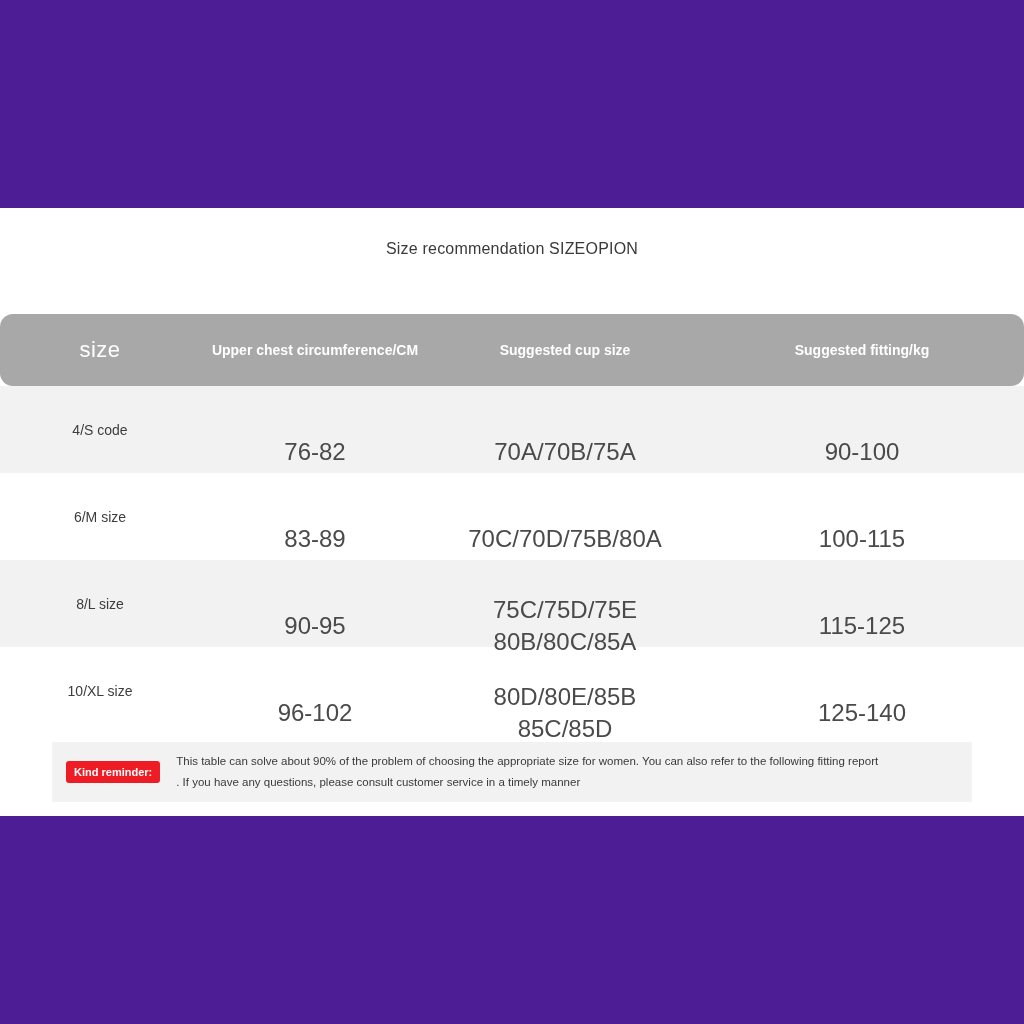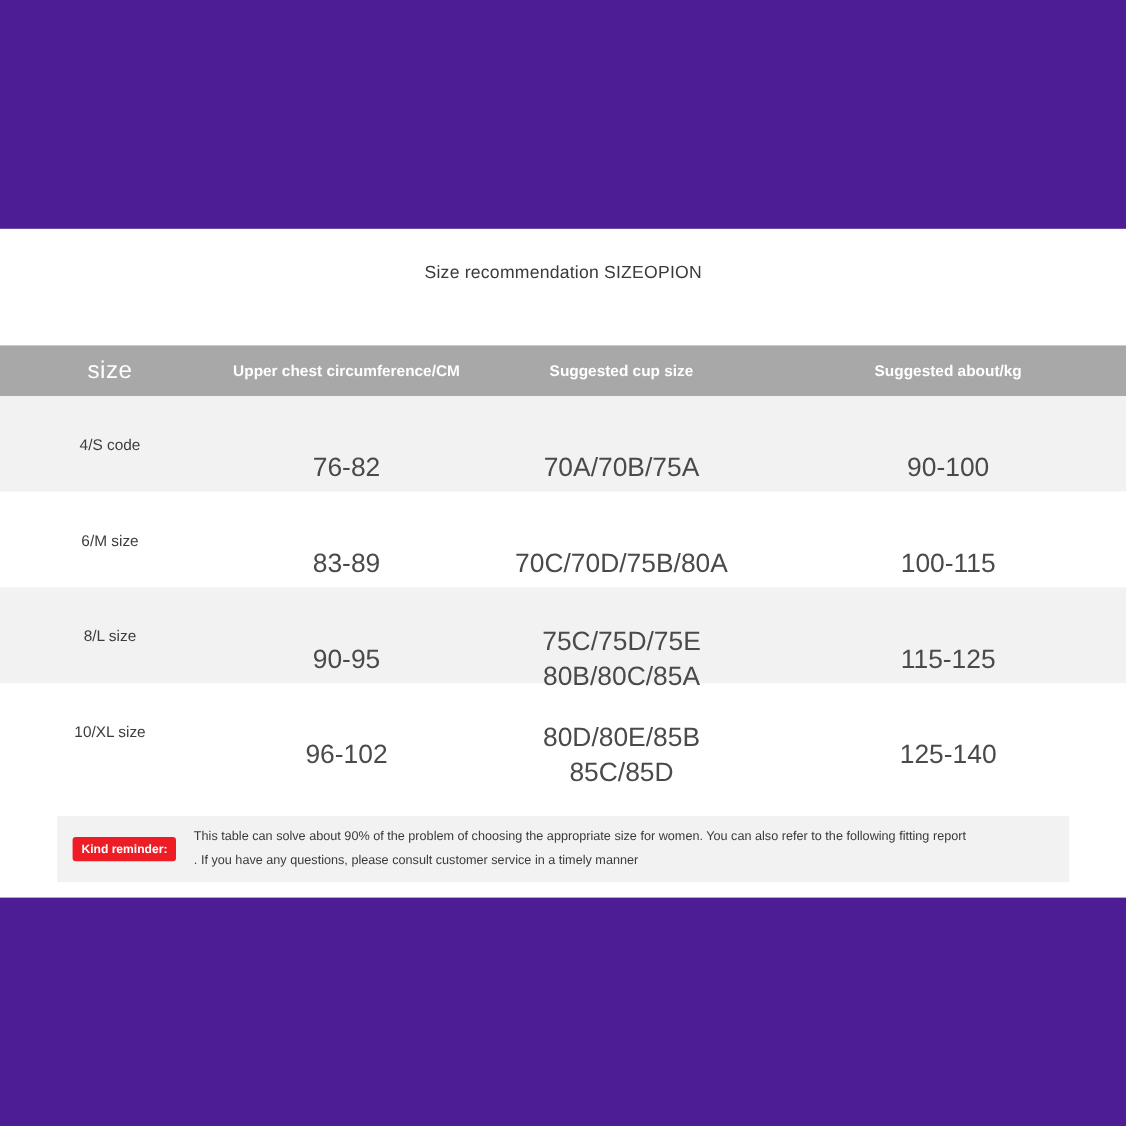--- a/index.html
+++ b/index.html
@@ -41,22 +41,23 @@
     top: 106px;
     width: 1024px;
   }
   .row {
     display: flex;
     width: 1024px;
     box-sizing: border-box;
   }
   .header-row {
     background: #a8a8a8;
-    height: 46px;
+    height: 72px;
     align-items: center;
+    border-radius: 13px;
   }
   .header-cell {
     color: #ffffff;
     font-size: 14px;
     font-weight: bold;
     text-align: center;
     font-family: "Liberation Sans", sans-serif;
   }
   .header-cell.size-label {
     font-size: 22px;
@@ -137,21 +138,21 @@
   <div class="sheet">
 
     <div class="title">Size recommendation SIZEOPION</div>
 
     <div class="table">
 
       <div class="row header-row">
         <div class="header-cell size-label c1">size</div>
         <div class="header-cell c2">Upper chest circumference/CM</div>
         <div class="header-cell c3">Suggested cup size</div>
-        <div class="header-cell c4">Suggested about/kg</div>
+        <div class="header-cell c4">Suggested fitting/kg</div>
       </div>
 
       <div class="row body-row odd">
         <div class="cell size-name c1">4/S code</div>
         <div class="cell value c2">76-82</div>
         <div class="cell value c3">
           <span class="line">70A/70B/75A</span>
         </div>
         <div class="cell value c4">90-100</div>
       </div>

